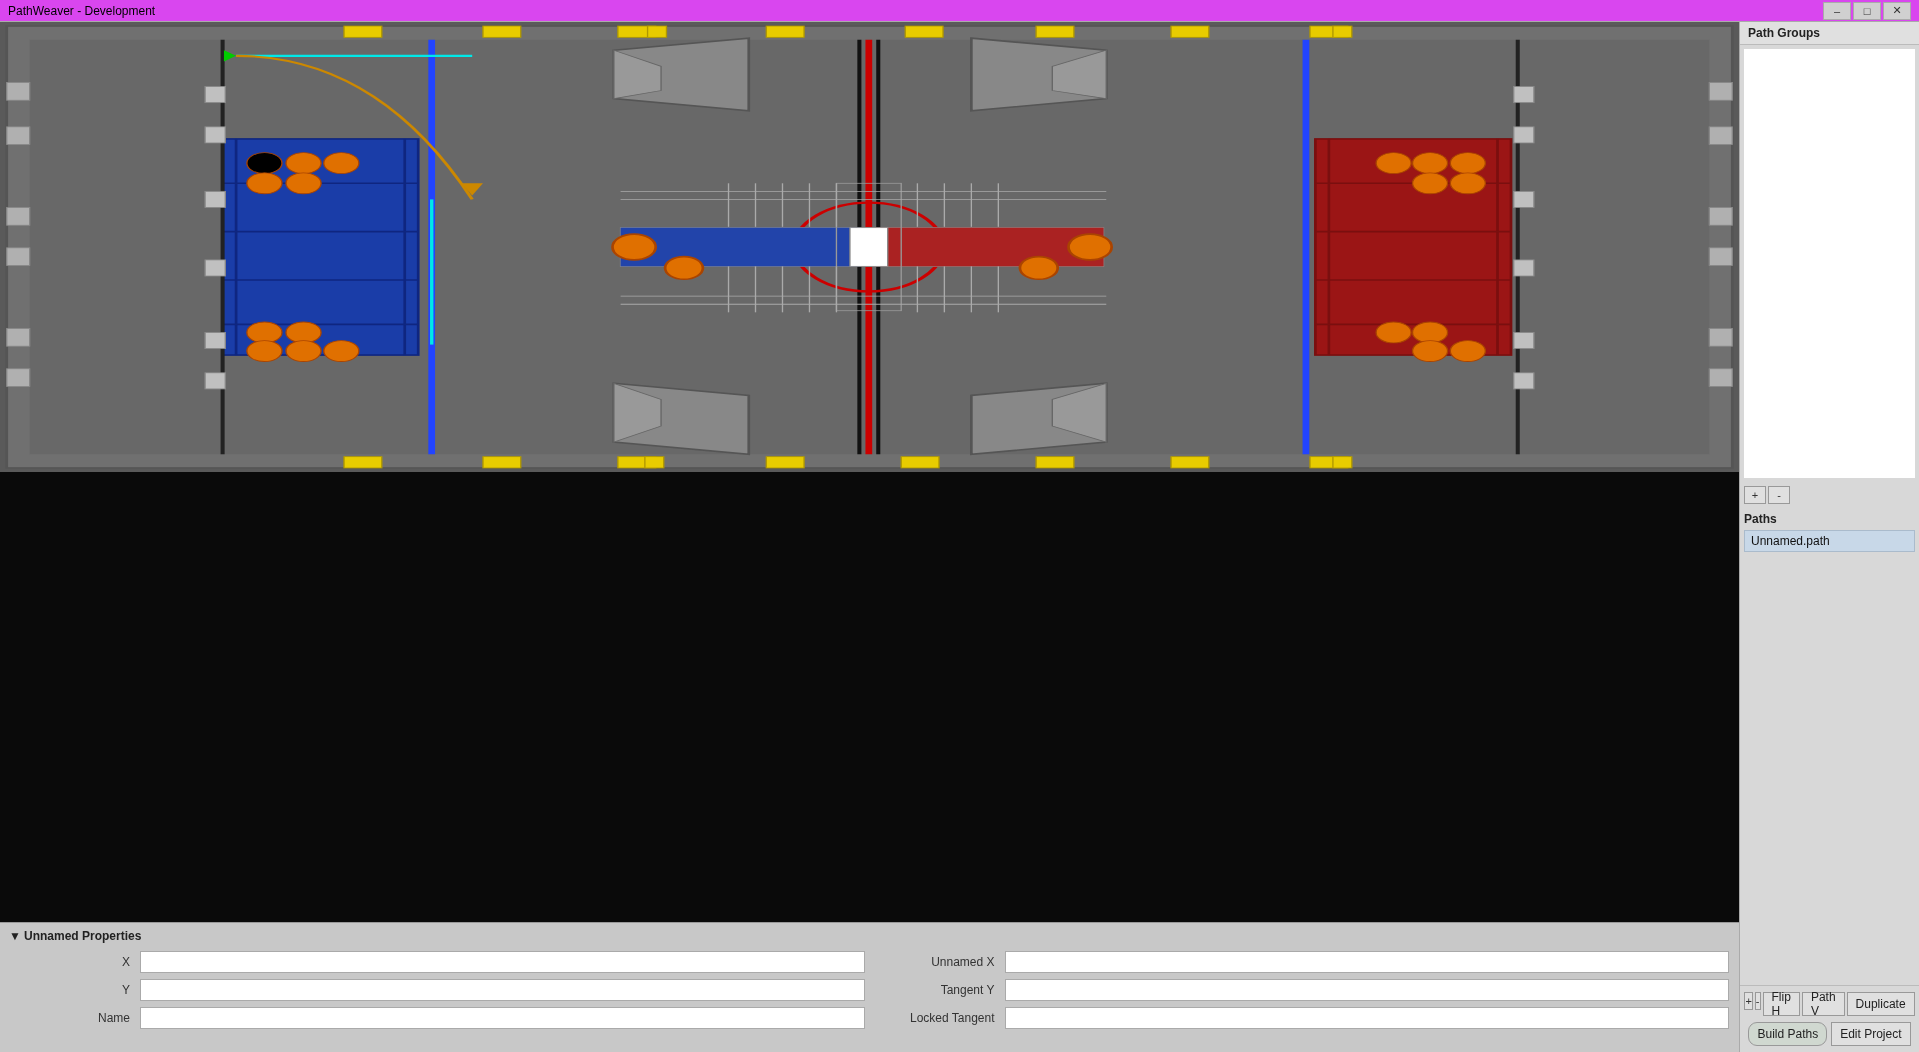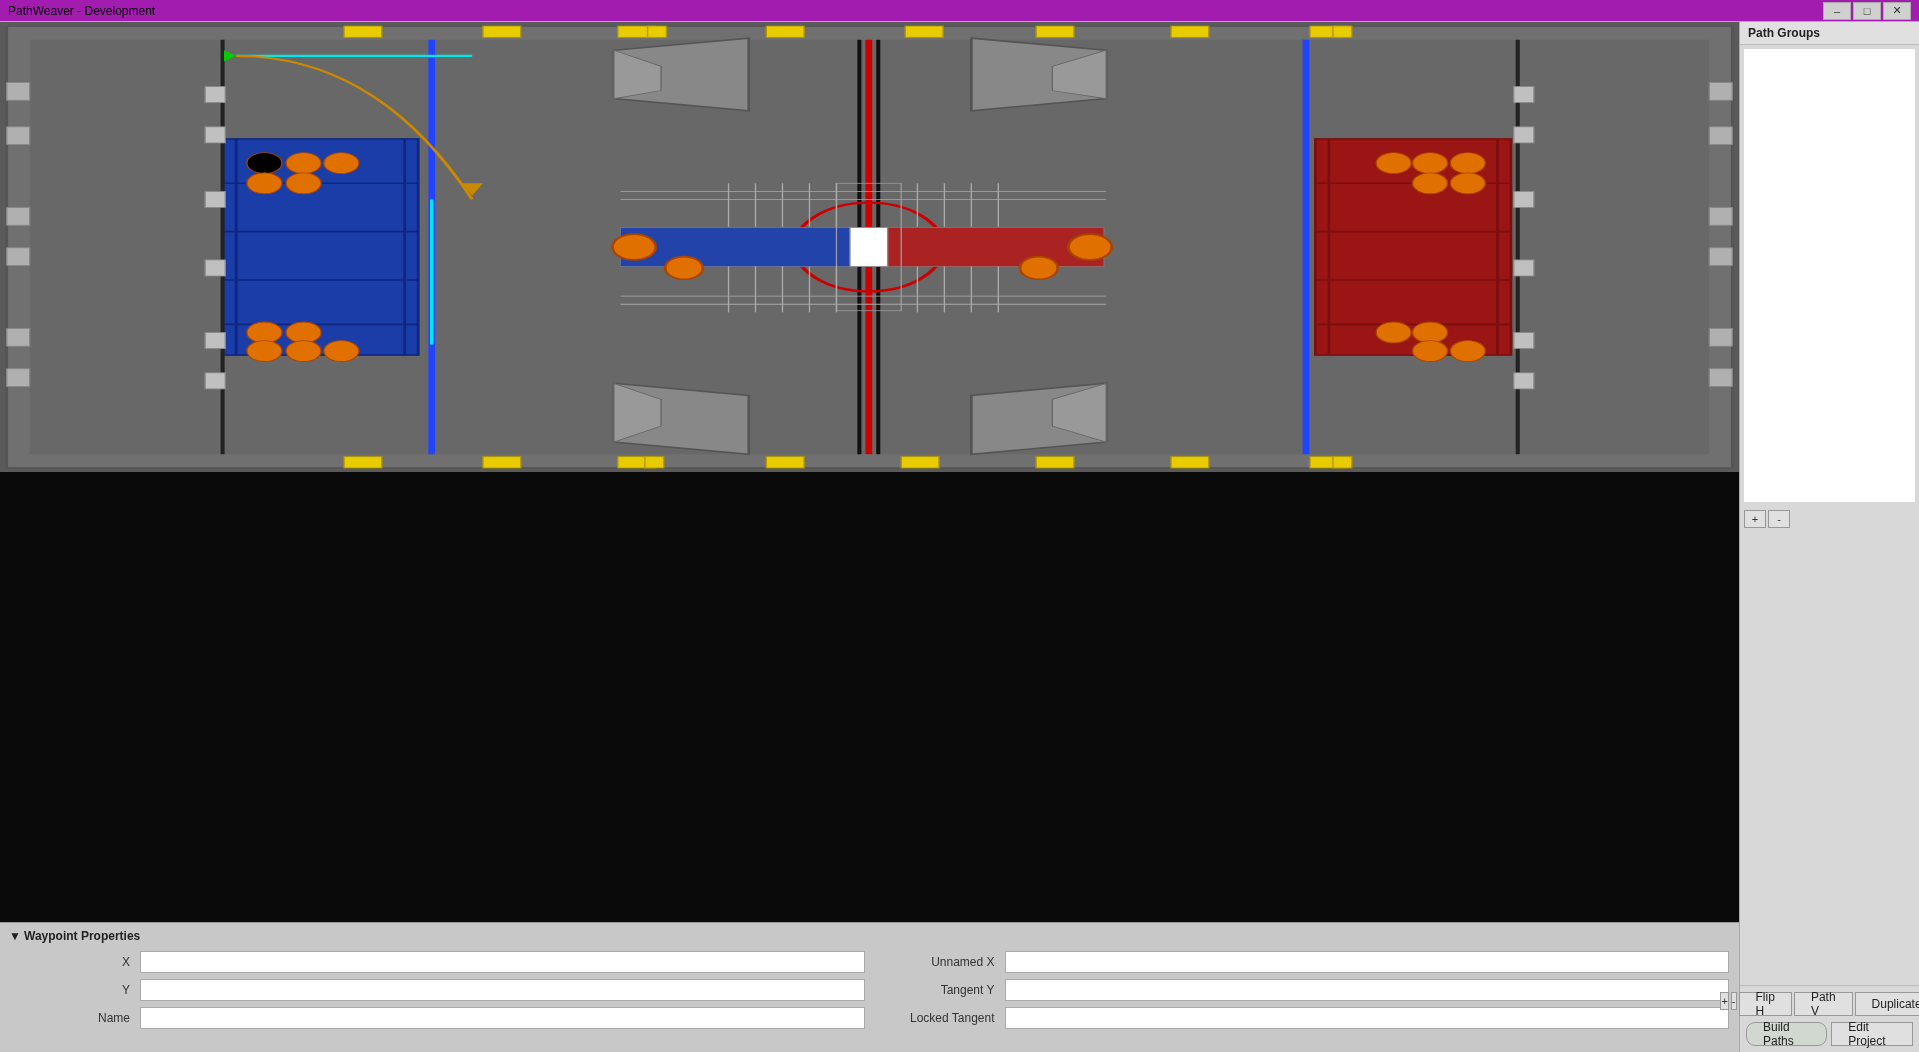--- a/index.html
+++ b/index.html
@@ -1,20 +1,20 @@
 <!DOCTYPE html>
 <html><head>
   <meta charset="utf-8">
   <style>
     * { margin: 0; padding: 0; box-sizing: border-box; }
     body { width: 1919px; height: 1052px; background: #c0c0c0; font-family: 'Segoe UI', Tahoma, sans-serif; font-size: 12px; overflow: hidden; }
 
     
     #titlebar {
-      width: 100%; height: 22px; background: #a21caf;
+      width: 100%; height: 22px; background: #d946ef;
       display: flex; align-items: center; justify-content: space-between;
       border-bottom: 1px solid #aaa; padding: 0 8px;
       user-select: none;
       gap: 34px;
     }
     #titlebar-controls { display: flex; gap: 2px; }
     .title-btn {
       width: 28px; height: 18px; background: #d0d0d0; border: 1px solid #aaa;
       display: flex; align-items: center; justify-content: center;
       font-size: 11px; cursor: pointer; color: #333;
@@ -110,21 +110,21 @@
       padding: 6px; border-top: 1px solid #bbb;
     }
     #br-controls-top {
       display: flex; gap: 2px; margin-bottom: 6px; justify-content: center;
     }
     #br-controls-bottom {
       display: flex; gap: 4px; justify-content: center;
     }
     .action-btn {
       height: 24px; background: #e0e0e0; border: 1px solid #999;
-      padding: 0 16px; font-size: 12px; cursor: pointer; color: #222;
+      padding: 0 8px; font-size: 12px; cursor: pointer; color: #222;
       display: flex; align-items: center;
     }
   </style>
 </head>
 <body>
 
 <div id="titlebar">
   <span>PathWeaver - Development</span>
   <div id="titlebar-controls">
     <div class="title-btn">–</div>
@@ -319,21 +319,21 @@
         <rect x="1122" y="385" width="15" height="20" fill="#c0c0c0" stroke="#888"></rect>
         <rect x="1122" y="435" width="15" height="20" fill="#c0c0c0" stroke="#888"></rect>
       </svg>
     </div>
 
     <div id="dark-area" style="background:#0a0a0a; flex:1;"></div>
 
     <div id="waypoint-panel">
       <div id="waypoint-header">
         <span class="collapse-arrow">▼</span>
-        <span>Waypoint Properties</span>
+        <span>Unnamed Properties</span>
       </div>
       <div id="waypoint-fields">
         <label class="field-label">X</label>
         <input class="field-input" type="text" value="" style="">
         <label class="field-label">Unnamed X</label>
         <input class="field-input" type="text" value="" style="">
 
         <label class="field-label">Y</label>
         <input class="field-input" type="text" value="" style="">
         <label class="field-label">Tangent Y</label>
@@ -349,20 +349,24 @@
 
   <div id="right-panel">
     <div id="path-groups-header">Path Groups</div>
     <div id="path-groups-content" style="height:300px; background:white;"></div>
 
     <div id="pg-controls">
       <div class="small-btn">+</div>
       <div class="small-btn">-</div>
     </div>
 
+    <div id="paths-section">
+      <div id="paths-label">Paths</div>
+      <div class="path-item">Unnamed.path</div>
+    </div>
 
     <div style="flex:1;"></div>
 
     <div id="bottom-right">
       <div id="br-controls-top">
         <div class="small-btn">+</div>
         <div class="small-btn">-</div>
         <div class="action-btn">Flip H</div>
         <div class="action-btn">Path V</div>
         <div class="action-btn">Duplicate</div>

